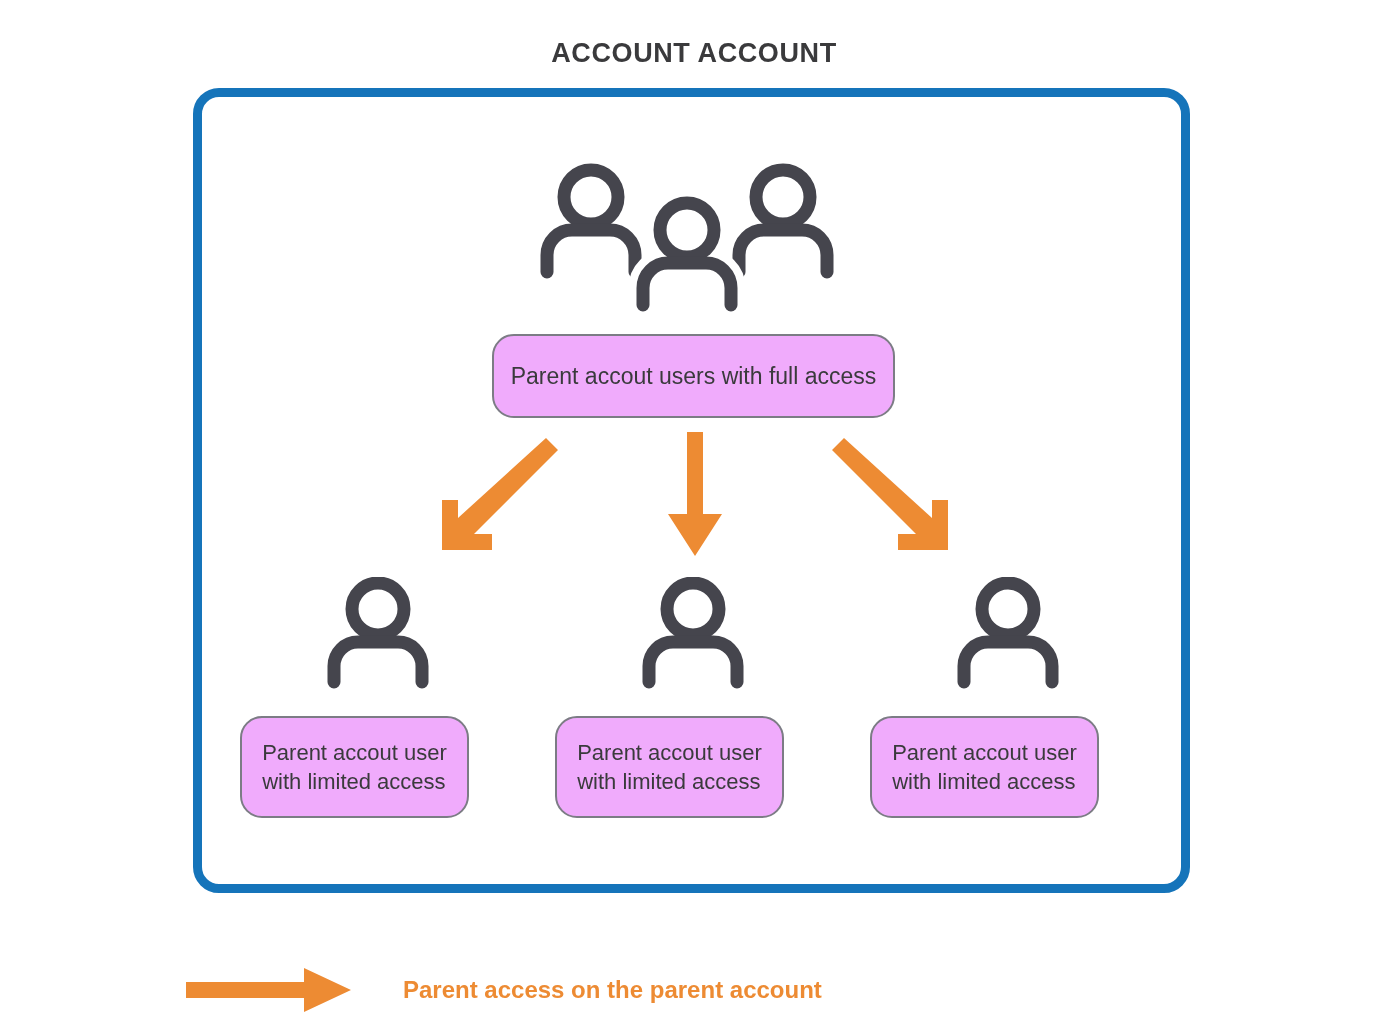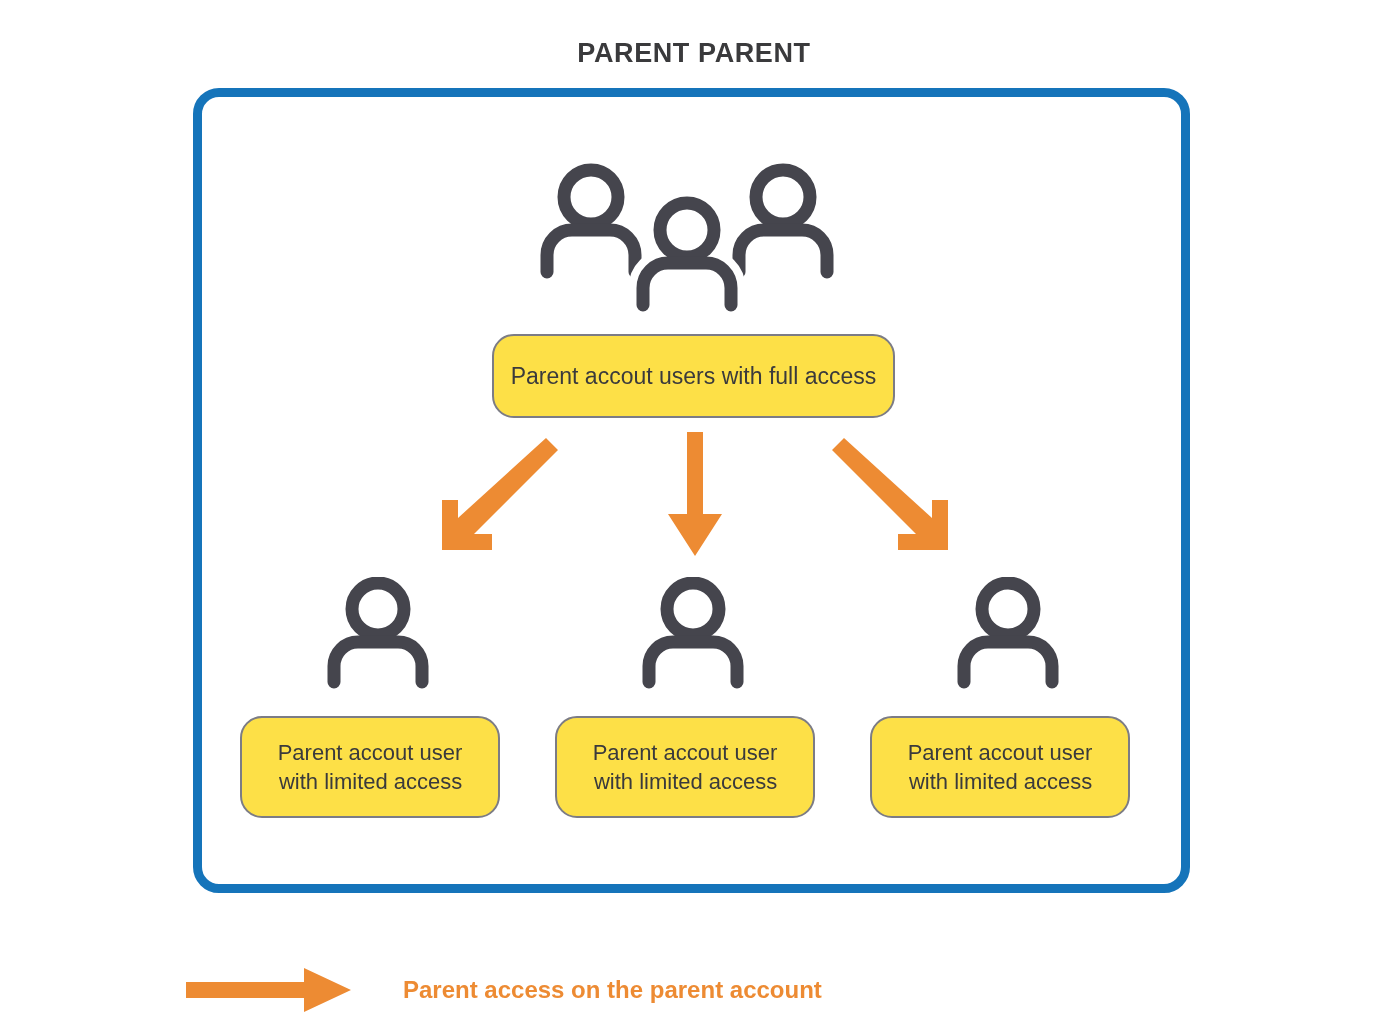--- a/index.html
+++ b/index.html
@@ -57,38 +57,38 @@
   #person-icon-left  { left: 322px; top: 577px; }
   #person-icon-mid   { left: 637px; top: 577px; }
   #person-icon-right { left: 952px; top: 577px; }
 
   
   .label-box {
     position: absolute;
     box-sizing: border-box;
     border: 2.5px solid #7c7c85;
     border-radius: 22px;
-    background: #fde047;
+    background: #f0abfc;
     color: #3a3a3c;
     display: flex;
     align-items: center;
     justify-content: center;
-    text-align: right;
+    text-align: left;
     line-height: 1.32;
   }
   #full-access-box {
     left: 492px;
     top: 334px;
     width: 403px;
     height: 84px;
     font-size: 23px;
   }
   .limited-box {
     top: 716px;
-    width: 260px;
+    width: 229px;
     height: 102px;
     font-size: 22px;
   }
   #limited-box-1 { left: 240px; }
   #limited-box-2 { left: 555px; }
   #limited-box-3 { left: 870px; }
 
   
   .arrow-svg { position: absolute; }
   #arrow-left   { left: 430px; top: 432px; width: 130px; height: 122px; }
@@ -114,21 +114,21 @@
     margin-left: 52px;
     font-size: 24px;
     font-weight: bold;
     color: #ED8B33;
     white-space: nowrap;
   }
 </style>
 </head>
 <body>
 
-<div id="page-title">PARENT PARENT</div>
+<div id="page-title">ACCOUNT ACCOUNT</div>
 
 <div id="account-frame"></div>
 
 <svg class="group-icon" viewBox="0 0 322 155">
   <g fill="none" stroke="#45454d" stroke-width="13" stroke-linecap="round" stroke-linejoin="round">
 
     <circle cx="58" cy="37" r="27"></circle>
     <path d="M14 112 V95 a25 25 0 0 1 25 -25 h38 a25 25 0 0 1 25 25 v17"></path>
 
     <circle cx="250" cy="37" r="27"></circle>

